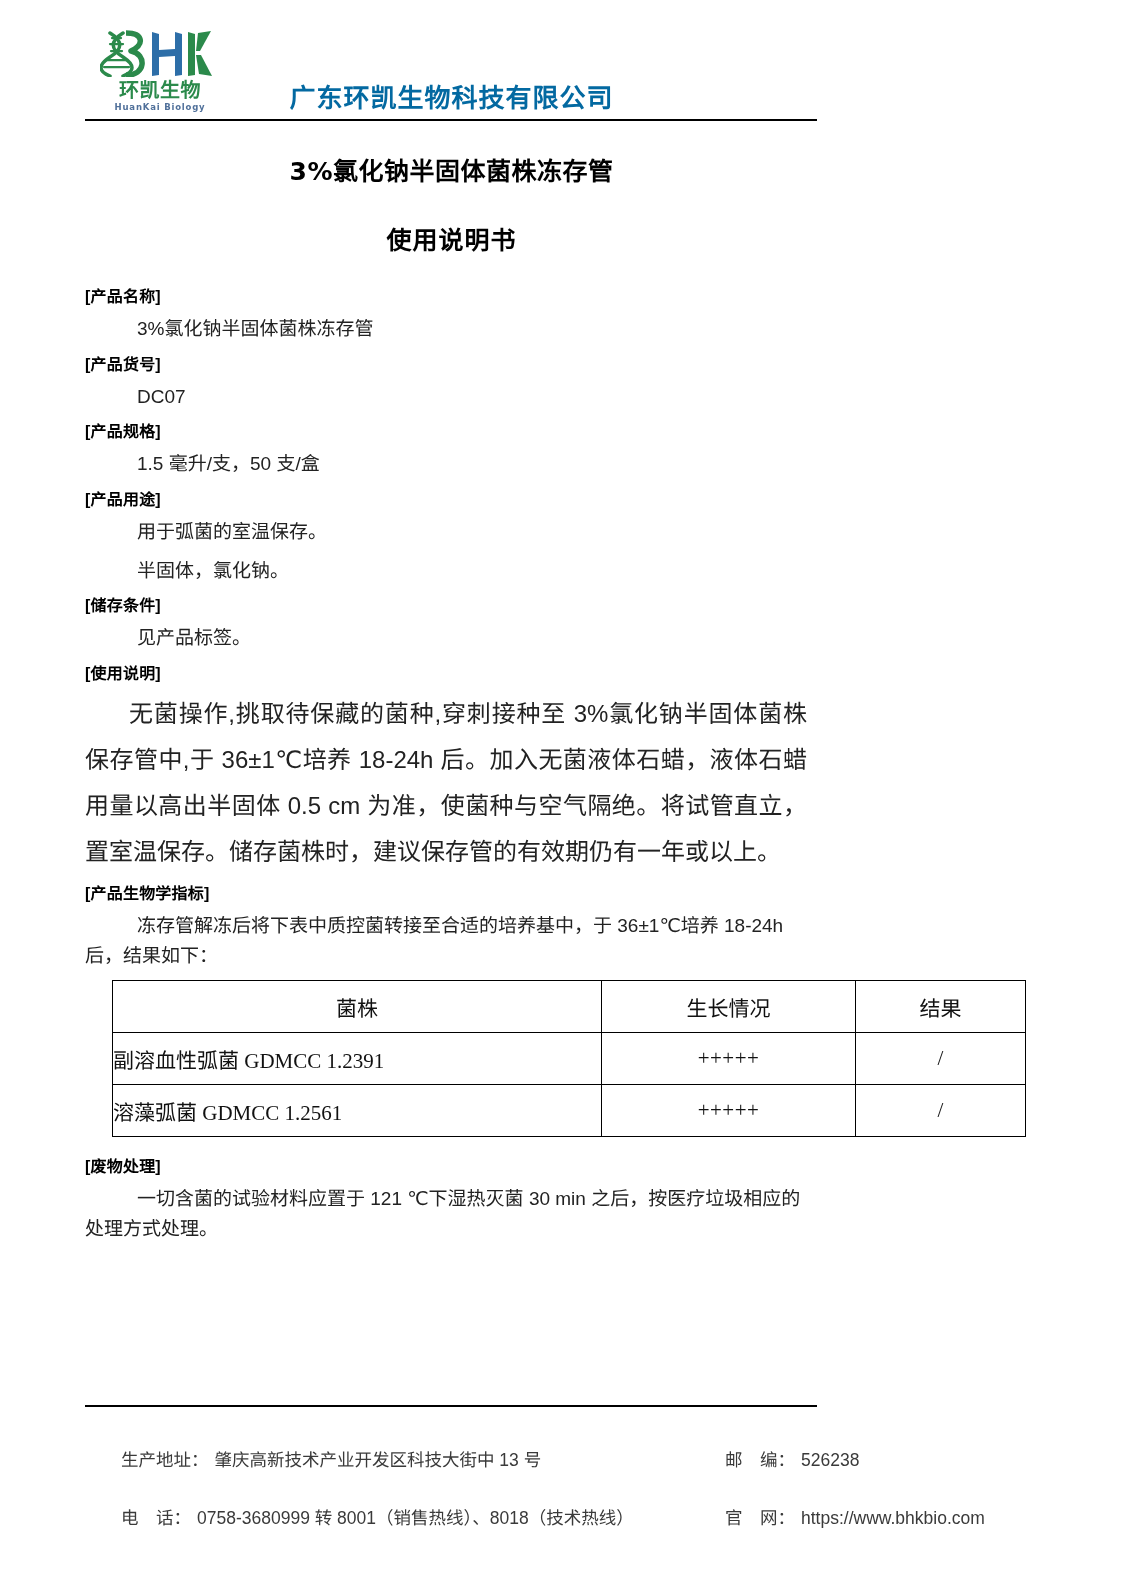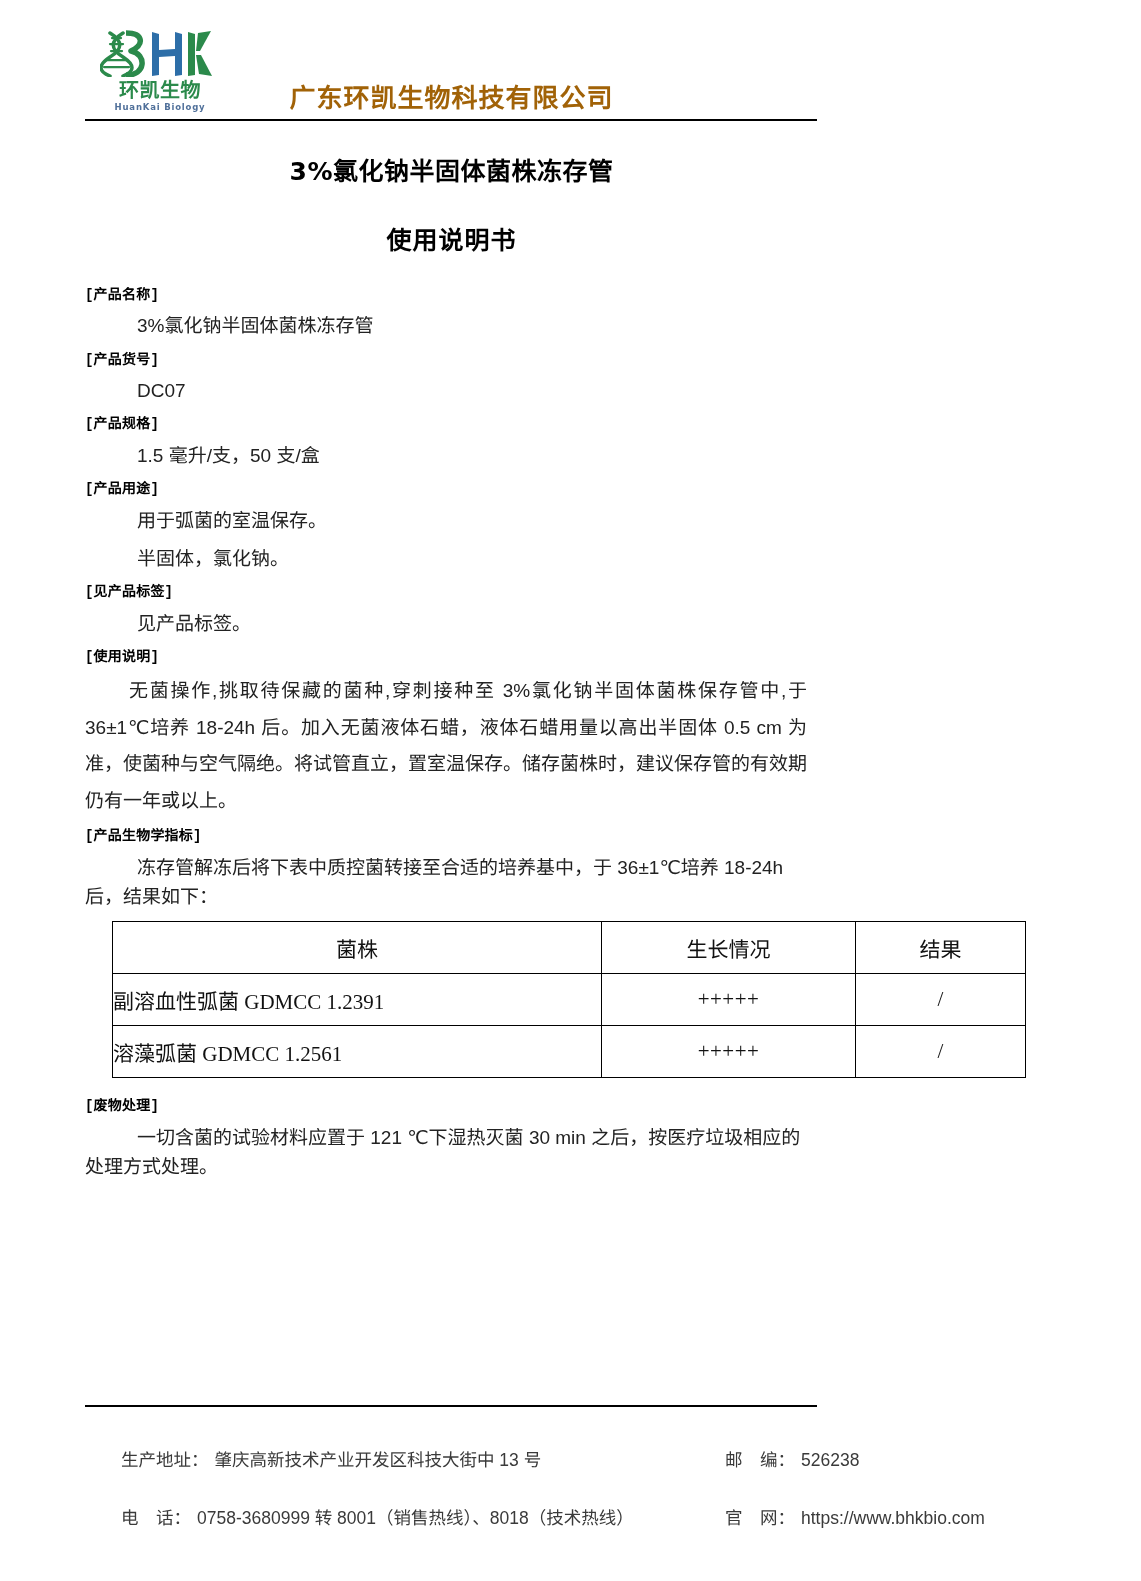--- a/index.html
+++ b/index.html
@@ -63,21 +63,21 @@
   }
   .company-name {
     position: absolute;
     left: 0; right: 0;
     top: 66px;
     text-align: center;
     font-family: "DejaVu Sans", sans-serif;
     font-size: 26px;
     font-weight: bold;
     letter-spacing: 1px;
-    color: #a16207;
+    color: #0369a1;
   }
   .header-rule {
     position: absolute;
     left: 85px;
     right: 86px;
     top: 119px;
     border-top: 2.6px solid #000;
   }
 
   
@@ -100,39 +100,39 @@
     letter-spacing: 1px;
     margin: 3px;
     padding-top: 30px;
   }
 
   
   .content {
     padding-top: 26px;
   }
   .sec-head {
-    font-family: Liberation Mono, monospace;
-    font-size: 14px;
+    font-family: Liberation Sans, sans-serif;
+    font-size: 16px;
     font-weight: bold;
     color: #000;
     letter-spacing: 0.2px;
     margin: 0 0 6px 0;
     line-height: 1.45;
   }
   .sec-body {
     font-family: "Liberation Sans", "DejaVu Sans", sans-serif;
     font-size: 19px;
     color: #222;
     line-height: 1.55;
     margin: 0 0 9px 0;
     text-indent: 52px;
   }
   .sec-para {
     font-family: "Liberation Sans", "DejaVu Sans", sans-serif;
-    font-size: 19px;
+    font-size: 24px;
     color: #222;
     line-height: 1.92;
     margin: 0 9px 7px 0;
     text-indent: 44px;
     text-align: justify;
     text-justify: inter-ideograph;
     padding-right: 2px;
   }
 
   
@@ -273,21 +273,21 @@
     <p class="sec-body">DC07</p>
 
     <h3 class="sec-head">[产品规格]</h3>
     <p class="sec-body">1.5 毫升/支，50 支/盒</p>
 
     <h3 class="sec-head">[产品用途]</h3>
     <p class="sec-body">用于弧菌的室温保存。</p>
 
     <p class="sec-body">半固体，氯化钠。</p>
 
-    <h3 class="sec-head">[见产品标签]</h3>
+    <h3 class="sec-head">[储存条件]</h3>
     <p class="sec-body">见产品标签。</p>
 
     <h3 class="sec-head">[使用说明]</h3>
     <p class="sec-para">无菌操作,挑取待保藏的菌种,穿刺接种至 3%氯化钠半固体菌株保存管中,于 36±1℃培养 18-24h 后。加入无菌液体石蜡，液体石蜡用量以高出半固体 0.5 cm 为准，使菌种与空气隔绝。将试管直立，置室温保存。储存菌株时，建议保存管的有效期仍有一年或以上。</p>
 
     <h3 class="sec-head">[产品生物学指标]</h3>
     <p class="sec-body">冻存管解冻后将下表中质控菌转接至合适的培养基中，于 36±1℃培养 18-24h 后，结果如下：</p>
 
     <div class="table-wrap">
       <table class="bio-table">

